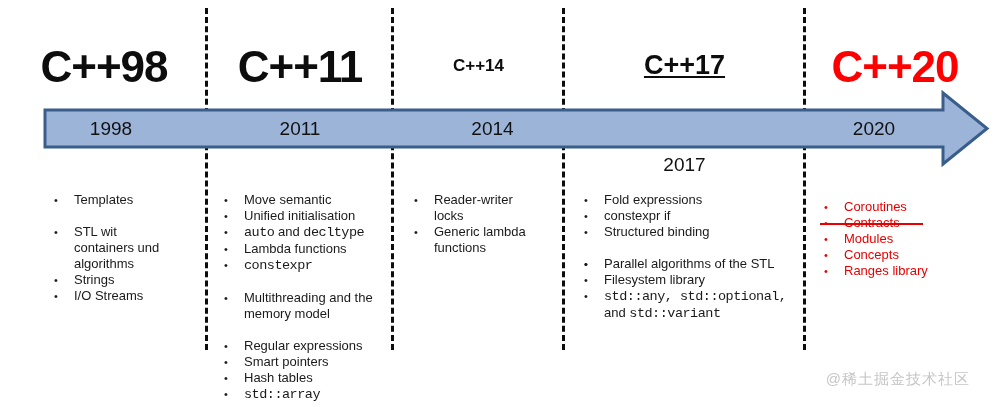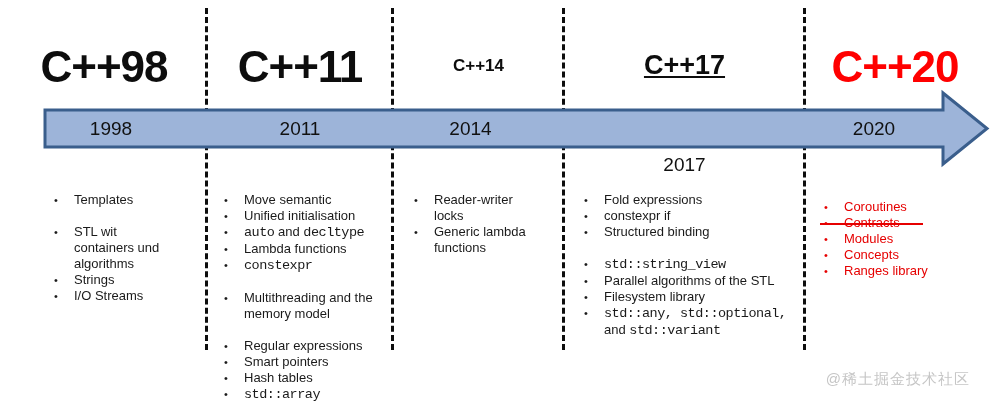--- a/index.html
+++ b/index.html
@@ -56,21 +56,21 @@
   </svg>
 
   <div class="title xl" style="left:8px;   width:192px;">C++98</div>
   <div class="title xl" style="left:207px; width:186px;">C++11</div>
   <div class="title sm" style="left:393px; width:171px;">C++14</div>
   <div class="title md" style="left:564px; width:241px;text-decoration:underline;">C++17</div>
   <div class="title xl red" style="left:805px; width:180px;">C++20</div>
 
   <div class="year" style="left:30px;  width:162px;">1998</div>
   <div class="year" style="left:207px; width:186px;">2011</div>
-  <div class="year" style="left:385px; width:171px;">2014</div>
+  <div class="year" style="left:407px; width:171px;">2014</div>
   <div class="year" style="left:564px; width:241px;margin-top:36px;">2017</div>
   <div class="year" style="left:805px; width:138px;">2020</div>
 
   <ul class="features" style="left:48px;  top:192px; width:128px;">
       <li><span class="bullet">•</span><span>Templates</span></li>
       <li class="gap"><span class="bullet">•</span><span>STL wit containers und algorithms</span></li>
       <li><span class="bullet">•</span><span>Strings</span></li>
       <li><span class="bullet">•</span><span>I/O Streams</span></li>
     </ul>
   <ul class="features" style="left:218px; top:192px; width:168px;">
@@ -86,21 +86,21 @@
       <li><span class="bullet">•</span><span class="code">std::array</span></li>
     </ul>
   <ul class="features" style="left:408px; top:192px; width:132px;">
       <li><span class="bullet">•</span><span>Reader-writer locks</span></li>
       <li><span class="bullet">•</span><span>Generic lambda functions</span></li>
     </ul>
   <ul class="features" style="left:578px; top:192px; width:228px;">
       <li><span class="bullet">•</span><span>Fold expressions</span></li>
       <li><span class="bullet">•</span><span>constexpr if</span></li>
       <li><span class="bullet">•</span><span>Structured binding</span></li>
-      <li class="gap"><span class="bullet">•</span><span class="code">std::string_view</span></li>
+      <li class="gap"><span class="bullet">•</span></li>
       <li><span class="bullet">•</span><span>Parallel algorithms of the STL</span></li>
       <li><span class="bullet">•</span><span>Filesystem library</span></li>
       <li><span class="bullet">•</span><span class="code">std::any, std::optional,</span><span> and </span><span class="code">std::variant</span></li>
     </ul>
   <ul class="features red" style="left:818px; top:199px; width:160px;">
       <li><span class="bullet">•</span><span>Coroutines</span></li>
       <li class="strike"><span class="bullet">•</span><span>Contracts</span></li>
       <li><span class="bullet">•</span><span>Modules</span></li>
       <li><span class="bullet">•</span><span>Concepts</span></li>
       <li><span class="bullet">•</span><span>Ranges library</span></li>

